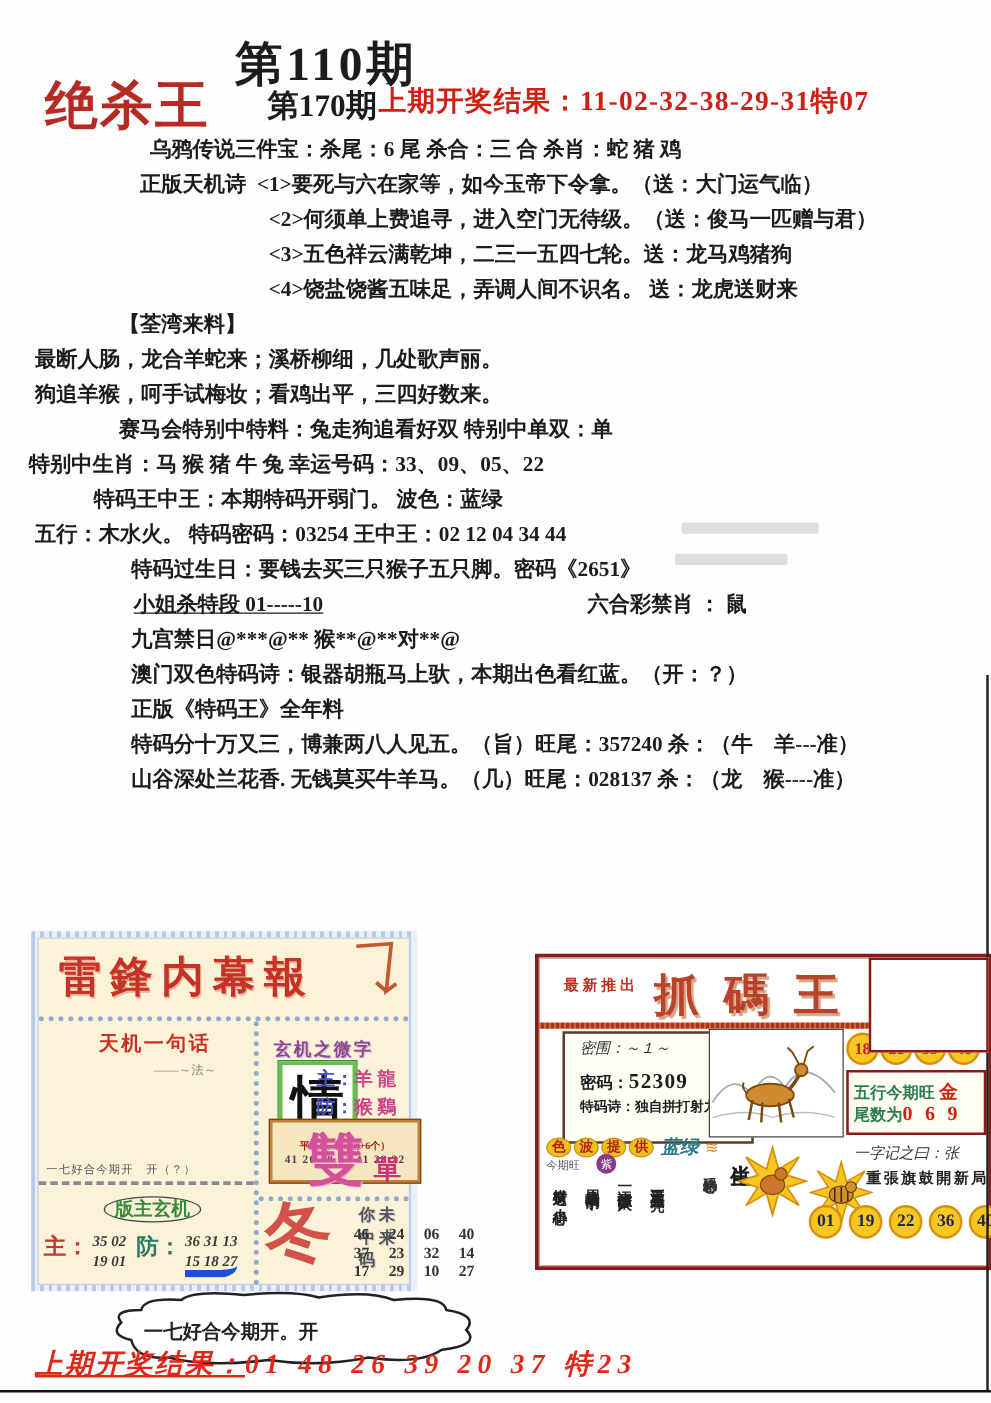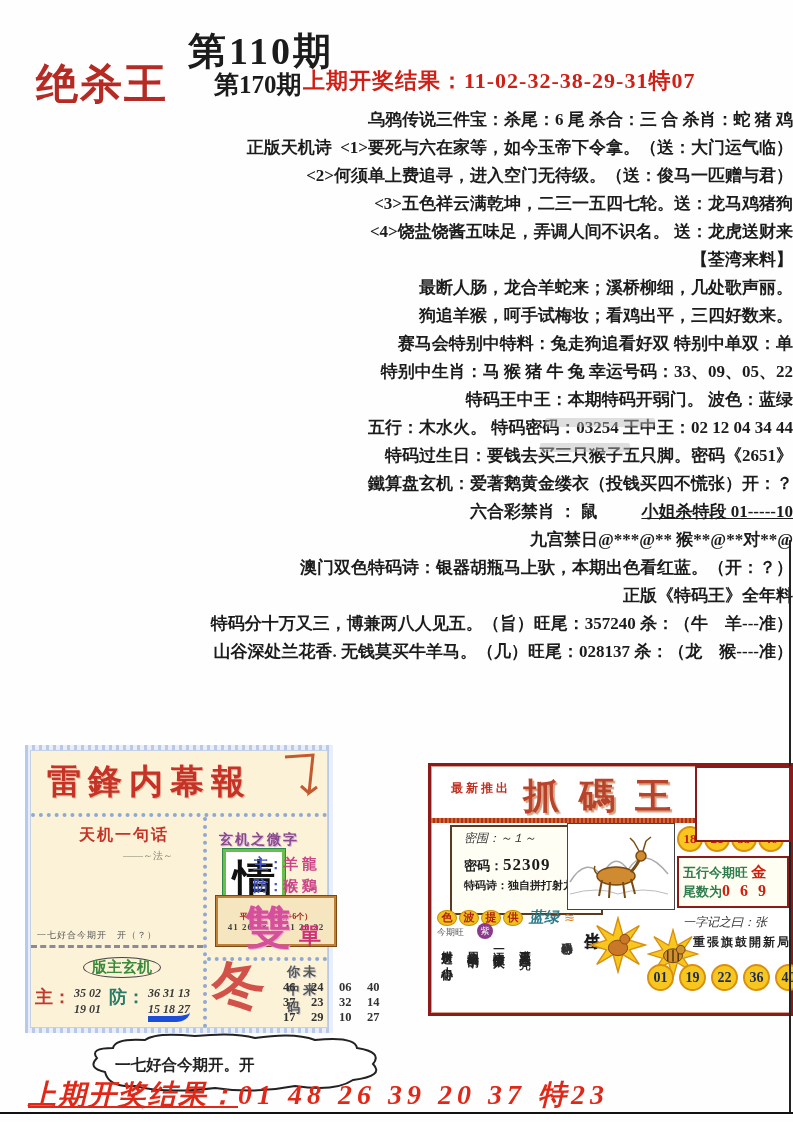--- a/index.html
+++ b/index.html
@@ -4,21 +4,21 @@
 <style>
   html,body{margin:0;padding:0;background:#fff;}
   .page{position:relative;width:793px;height:1122px;background:#fefefe;overflow:hidden;
         font-family:"Liberation Serif","DejaVu Serif",serif;color:#1c1c1c;}
   
   .issue-big{position:absolute;top:26px;left:188px;font-size:38px;font-weight:700;letter-spacing:3px;}
   .brand{position:absolute;top:56px;left:36px;font-size:42px;font-weight:700;color:#b52a22;letter-spacing:2px;}
   .issue-small{position:absolute;top:68px;left:214px;font-size:25px;font-weight:700;}
   .prev-result{position:absolute;top:66px;left:303px;font-size:22px;font-weight:700;color:#cf1f16;letter-spacing:1px;}
   
-  .body-text{position:absolute;top:106px;left:0;width:793px;text-align:right;}
+  .body-text{position:absolute;top:106px;left:0;width:793px;}
   .bline{height:28px;line-height:28px;font-size:17px;font-weight:700;white-space:nowrap;}
   .split-line{position:relative;}
   .split-line .right-part{position:absolute;left:470px;top:0;}
   .u{text-decoration:underline;}
   .smudge{position:absolute;background:#b9b9b9;opacity:.45;border-radius:2px;}
   
   .leifeng{position:absolute;left:25px;top:745px;width:308px;height:288px;
            background:repeating-linear-gradient(90deg,#b9c9e8 0 3px,#e9eefb 3px 7px);padding:0;}
   .lf-inner{position:absolute;left:5px;top:5px;right:5px;bottom:5px;background:#fbf2d8;border:1px solid #c4d0e8;}
   .lf-title-band{position:relative;height:62px;border-bottom:4px dotted #8fa8d4;}
@@ -101,21 +101,21 @@
   .zm-shici{position:absolute;top:168px;left:128px;writing-mode:vertical-rl;text-orientation:upright;
             font-size:11px;font-weight:700;color:#333;}
   .star1{position:absolute;top:150px;left:158px;}
   .star2{position:absolute;top:162px;left:216px;}
   .zm-yizi{position:absolute;top:148px;left:252px;font-size:12px;font-style:italic;color:#333;white-space:nowrap;}
   .zm-poem{position:absolute;top:168px;left:262px;font-size:12px;font-weight:700;color:#222;letter-spacing:2px;white-space:nowrap;}
   .zm-cbot{position:absolute;top:198px;left:216px;display:flex;gap:5px;}
   
   .cloud{position:absolute;left:85px;top:1032px;width:300px;height:64px;}
   .cloud-text{position:absolute;left:115px;top:1055px;width:260px;font-size:15.5px;font-weight:700;color:#222;}
-  .result{position:absolute;left:28px;top:1076px;font-size:28px;font-weight:700;color:#e02818;
+  .result{position:absolute;left:28px;top:1076px;font-size:22px;font-weight:700;color:#e02818;
           font-style:italic;letter-spacing:2px;white-space:nowrap;}
   .result .nums{letter-spacing:5px;}
   .border-bottom{position:absolute;left:0;top:1112px;width:793px;height:2px;background:#111;}
   .border-right{position:absolute;left:789px;top:540px;width:2px;height:572px;background:#222;}
 </style>
 </head>
 <body>
 
 <div class="page">
 
@@ -131,21 +131,20 @@
     <div class="bline" style="padding-left:215px">&lt;3&gt;五色祥云满乾坤，二三一五四七轮。送：龙马鸡猪狗</div>
     <div class="bline" style="padding-left:215px">&lt;4&gt;饶盐饶酱五味足，弄调人间不识名。 送：龙虎送财来</div>
     <div class="bline" style="padding-left:95px">【荃湾来料】</div>
     <div class="bline" style="padding-left:28px">最断人肠，龙合羊蛇来；溪桥柳细，几处歌声丽。</div>
     <div class="bline" style="padding-left:28px">狗追羊猴，呵手试梅妆；看鸡出平，三四好数来。</div>
     <div class="bline" style="padding-left:95px">赛马会特别中特料：兔走狗追看好双 特别中单双：单</div>
     <div class="bline" style="padding-left:23px">特别中生肖：马 猴 猪 牛 兔 幸运号码：33、09、05、22</div>
     <div class="bline" style="padding-left:75px">特码王中王：本期特码开弱门。 波色：蓝绿</div>
     <div class="bline" style="padding-left:28px">五行：木水火。 特码密码：03254 王中王：02 12 04 34 44</div>
     <div class="bline" style="padding-left:105px">特码过生日：要钱去买三只猴子五只脚。密码《2651》</div>
-    <div class="bline" style="padding-left:105px">鐵算盘玄机：爱著鹅黄金缕衣（投钱买四不慌张）开：？</div>
     <div class="bline split-line" style="padding-left:107px">
       <span class="u">小姐杀特段 01-----10</span>
       <span class="right-part">六合彩禁肖 ： 鼠</span>
     </div>
     <div class="bline" style="padding-left:105px">九宫禁日@***@** 猴**@**对**@</div>
     <div class="bline" style="padding-left:105px">澳门双色特码诗：银器胡瓶马上驮，本期出色看红蓝。（开：？）</div>
     <div class="bline" style="padding-left:105px">正版《特码王》全年料</div>
     <div class="bline" style="padding-left:105px">特码分十万又三，博兼两八人见五。（旨）旺尾：357240 杀：（牛　羊---准）</div>
     <div class="bline" style="padding-left:105px">山谷深处兰花香. 无钱莫买牛羊马。（几）旺尾：028137 杀：（龙　猴----准）</div>
   </div>

